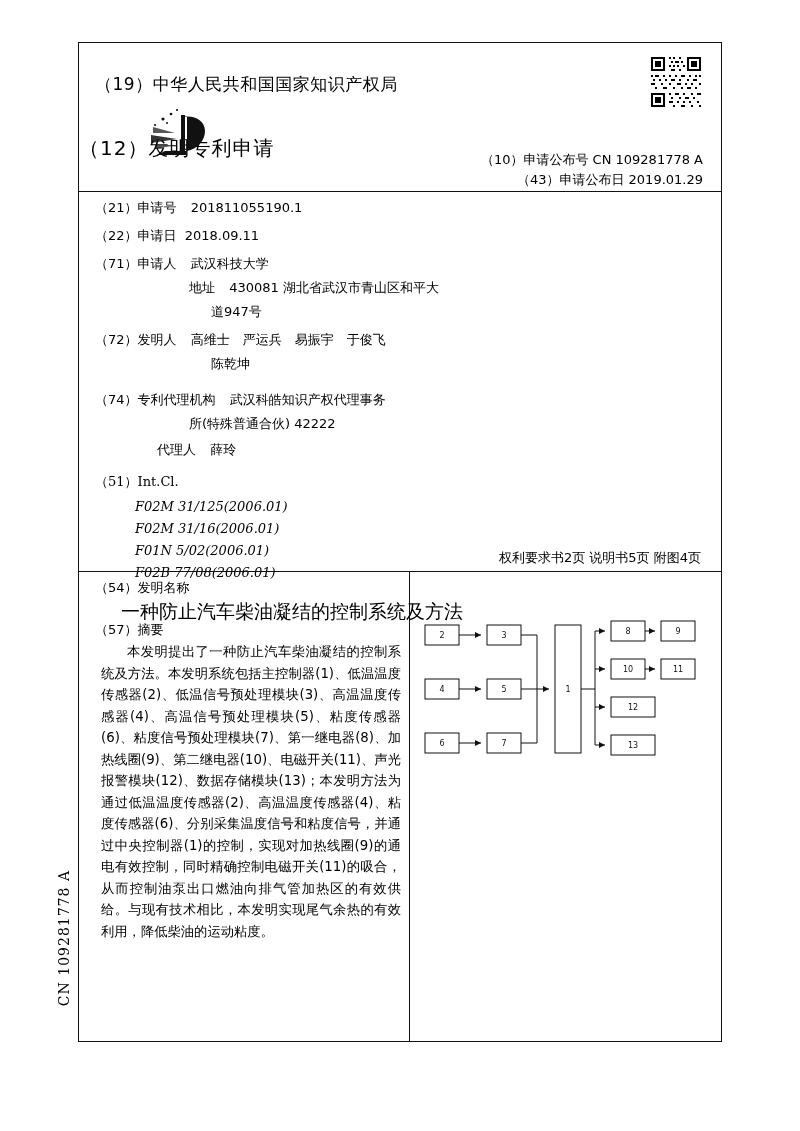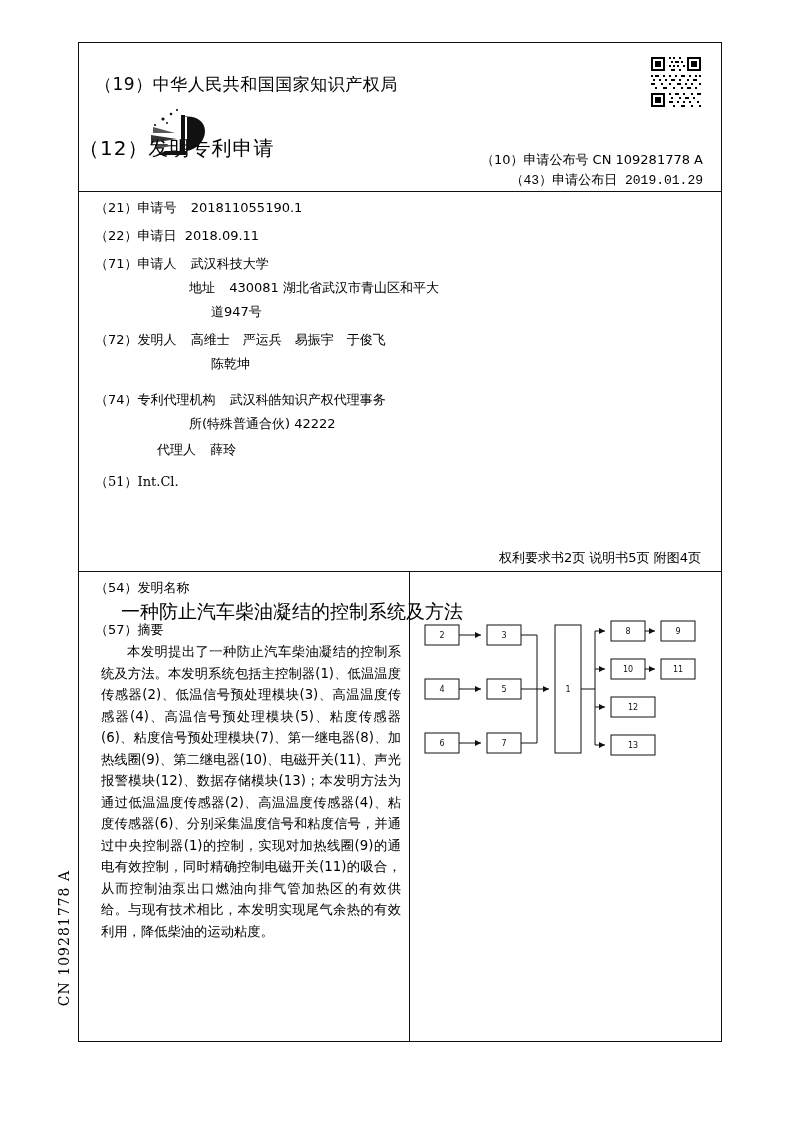--- a/index.html
+++ b/index.html
@@ -80,21 +80,20 @@
     top: 108px;
     font-size: 13px;
     white-space: nowrap;
   }
   .pub-date {
     position: absolute;
     right: 18px;
     top: 128px;
     font-size: 13px;
     white-space: nowrap;
-    font-family: Liberation Mono, monospace;
   }
 
   
   .biblio {
     position: absolute;
     left: 0;
     top: 155px;
     width: 100%;
     font-size: 13px;
     line-height: 20px;
@@ -351,20 +350,26 @@
       </div>
 
       <div class="field indent-1" style="margin-top:6px">
         <span class="code">代理人</span>
         <span class="val" style="margin-left:10px">薛玲</span>
       </div>
 
       <div class="field" style="margin-top:12px">
         <span class="code mono-it" style="font-style:normal">（51）Int.Cl.</span>
       </div>
+      <div class="ipc-list">
+        <div class="mono-it">F02M 31/125(2006.01)</div>
+        <div class="mono-it">F02M 31/16(2006.01)</div>
+        <div class="mono-it">F01N 5/02(2006.01)</div>
+        <div class="mono-it">F02B 77/08(2006.01)</div>
+      </div>
     </div>
 
     <div class="counts" style="top:506px">权利要求书2页    说明书5页    附图4页</div>
 
     <div class="sep-line" style="top:528px"></div>
 
     <div class="abs-wrap">
       <div class="inv-title-code" style="top:536px">（54）发明名称</div>
       <div class="inv-title-text" style="top:556px">一种防止汽车柴油凝结的控制系统及方法</div>
       <div class="abs-code" style="top:578px">（57）摘要</div>

